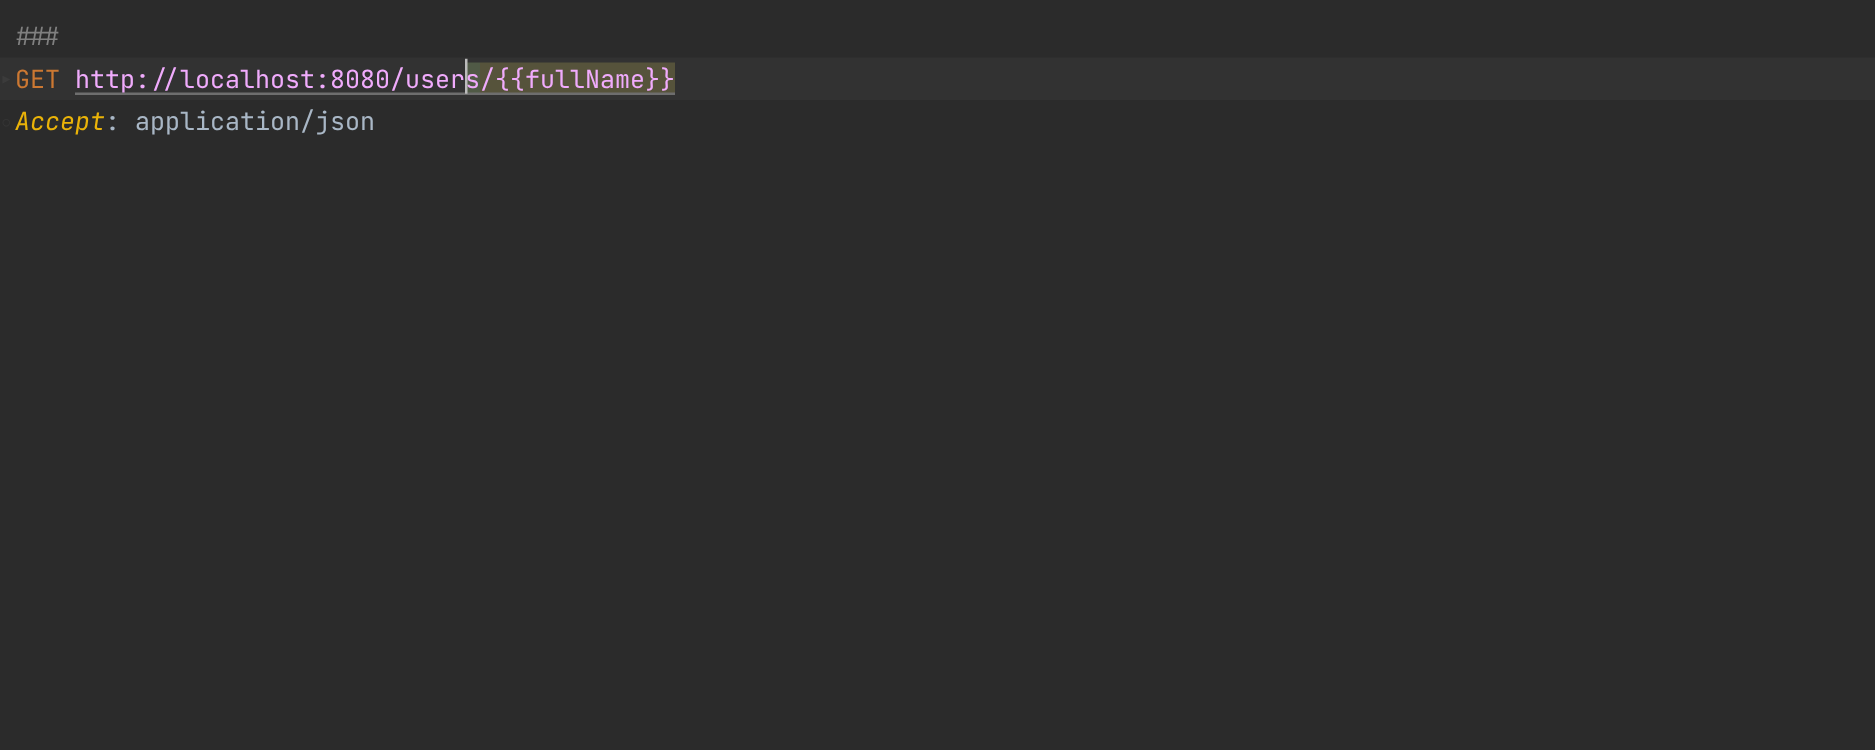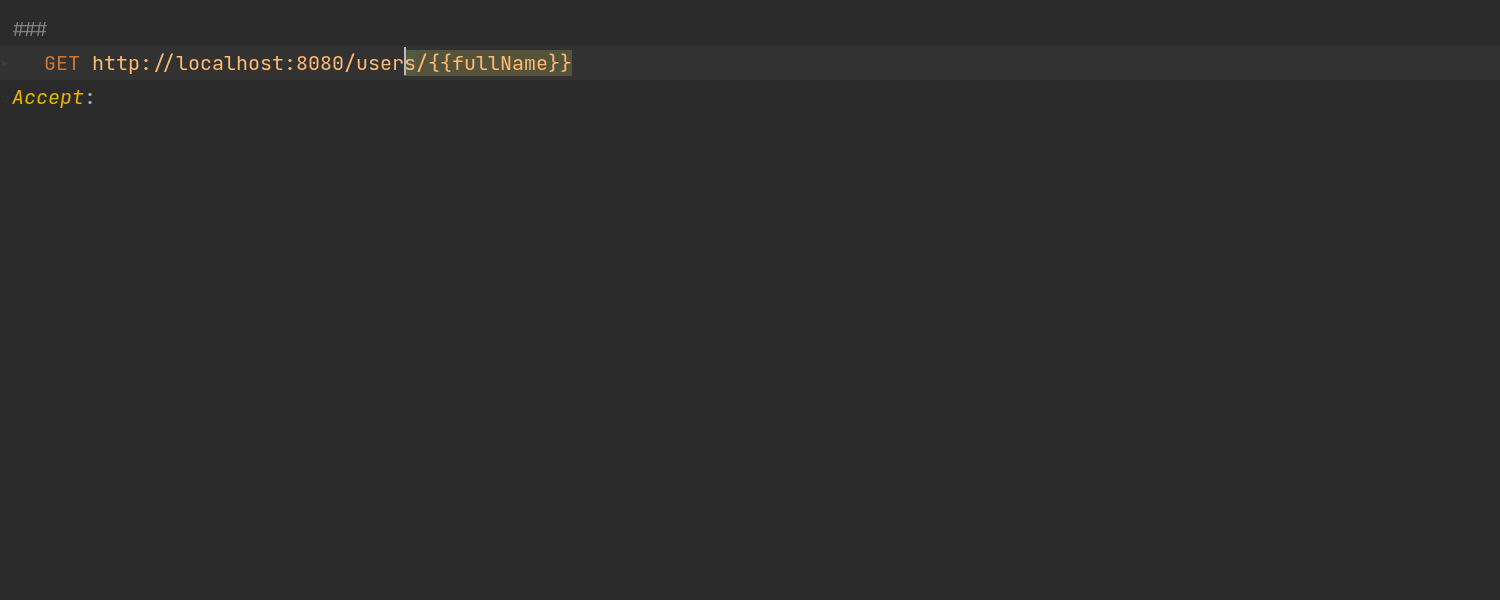--- a/index.html
+++ b/index.html
@@ -39,24 +39,24 @@
       font-size: 10px;
       display: flex;
       align-items: center;
       justify-content: center;
     }
     .comment {
       color: #808080;
     }
     .method {
       color: #cc7832;
-      margin-left: 32px;
     }
     .url {
-      color: #fdba74;
+      color: #f0abfc;
+      text-decoration: underline;
       text-decoration-color: #6e6e6e;
       text-underline-offset: 4px;
     }
     .url-highlight-s {
       background-color: rgba(110, 130, 90, 0.5);
       position: relative;
     }
     .url-caret {
       position: absolute;
       left: 0;
@@ -86,14 +86,14 @@
   <span class="comment">###</span>
 </div>
 
 <div class="editor-line highlighted">
   <span class="gutter-icon">▶</span>
   <span class="method">GET</span><span> </span><span class="url"><span>http://localhost:8080/user</span><span class="url-highlight-s"><span class="url-caret"></span><span>s</span></span><span class="url-template"><span>/</span><span>{{fullName}}</span></span></span>
 </div>
 
 <div class="editor-line">
   <span class="gutter-icon">○</span>
-  <span class="header-name">Accept</span><span class="header-colon">:</span>
+  <span class="header-name">Accept</span><span class="header-colon">:</span><span class="header-value"> application/json</span>
 </div>
 
 </body></html>

